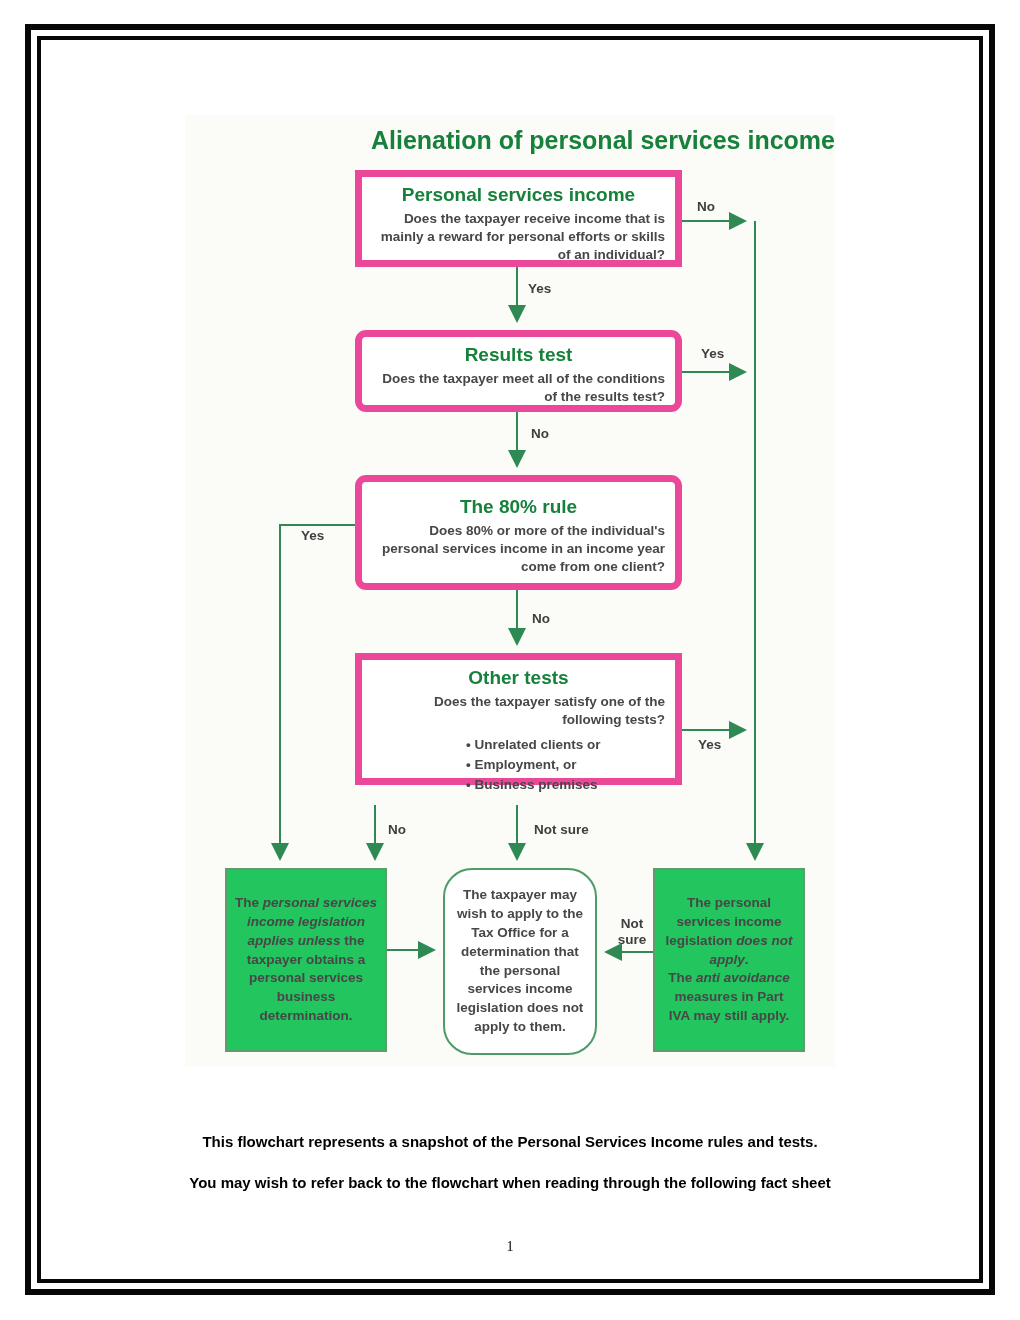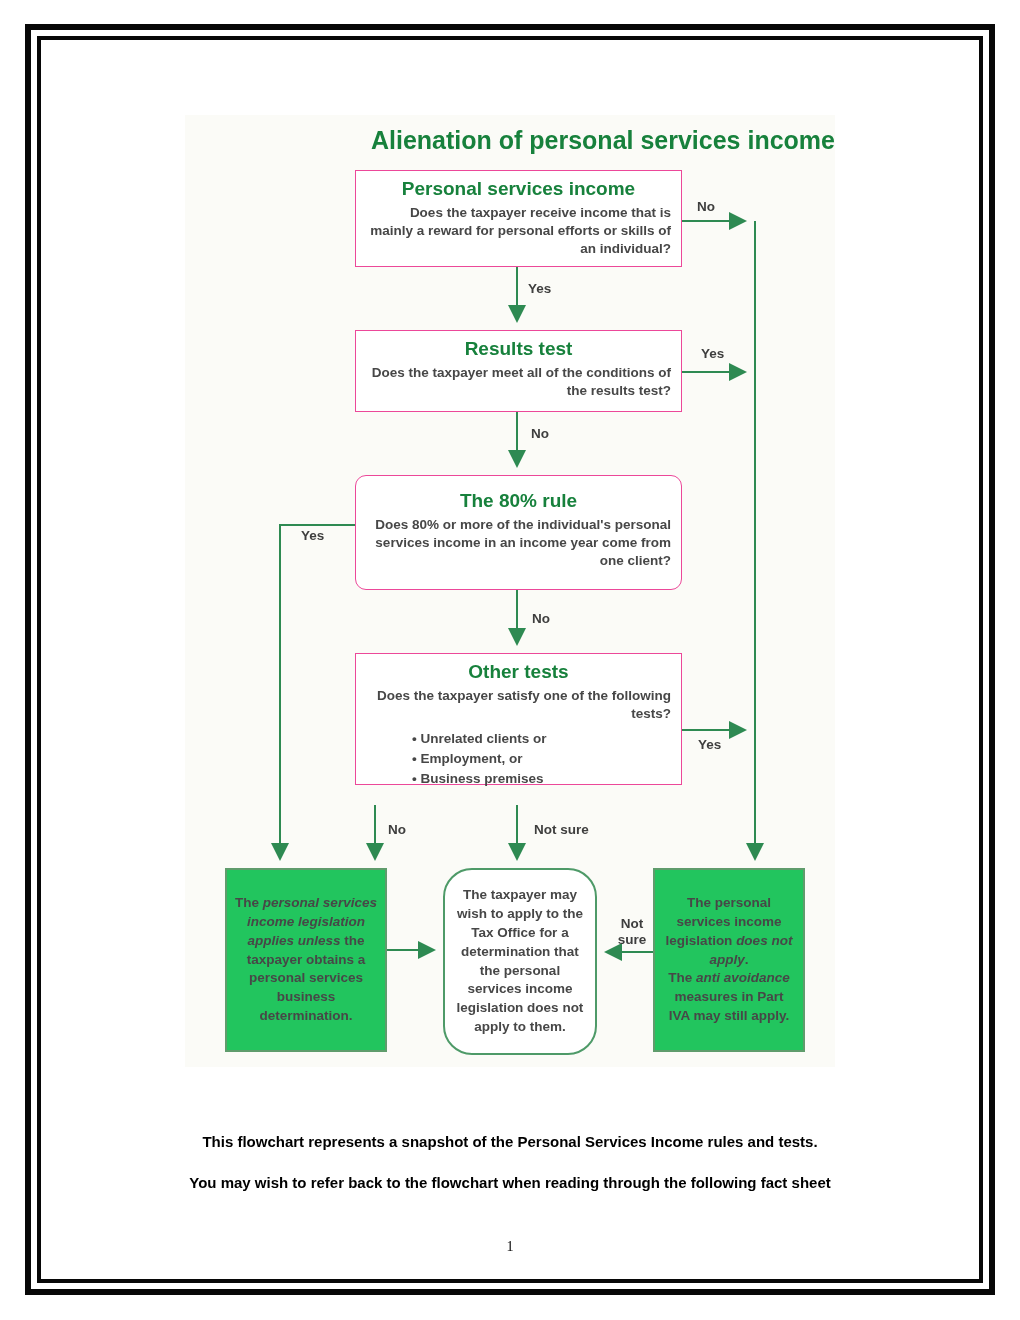--- a/index.html
+++ b/index.html
@@ -27,32 +27,32 @@
   }
   .fc-title {
     position:absolute; left:0; top:11px; width:100%;
     text-align:right; font-size:25px; font-weight:bold; color:#17813c;
     letter-spacing:0px;
   }
   .fc-lines { position:absolute; left:0; top:0; width:650px; height:952px; }
 
   .node {
     position:absolute; box-sizing:border-box;
-    background:#ffffff; border:1px solid #ec4899;
+    background:#ffffff; border:7px solid #ec4899;
   }
   .node-q { left:170px; width:327px; }
   .node-heading {
     text-align:center; font-size:19px; font-weight:bold; color:#17813c;
     margin-top:7px; margin-bottom:3px;
   }
   .node-body {
     font-size:13.5px; font-weight:bold; color:#474747;
     line-height:1.32; padding:1px 10px 0 12px; text-align:right;
   }
-  .bullets { margin-left:56px; margin-top:6px; }
+  .bullets { margin-left:104px; margin-top:6px; }
   .bullet-line {
     font-size:13.5px; font-weight:bold; color:#474747; line-height:1.5;
   }
 
   .node-end {
     position:absolute; top:753px; box-sizing:border-box;
     border:2px solid #5f9c6c;
     display:flex; align-items:center; justify-content:center;
     text-align:center; font-size:13.5px; font-weight:bold; color:#474747;
     line-height:1.4; padding:6px 7px;
@@ -111,21 +111,21 @@
         <path d="M202 835 L249 835" marker-end="url(#ah)"></path>
         <path d="M468 837 L421 837" marker-end="url(#ah)"></path>
       </g>
     </svg>
 
     <div class="node node-q" style="top:55px; height:97px;">
       <div class="node-heading">Personal services income</div>
       <div class="node-body">Does the taxpayer receive income that is mainly a reward for personal efforts or skills of an individual?</div>
     </div>
 
-    <div class="node node-q" style="top:215px; height:82px;">
+    <div class="node node-q" style="top:215px; height:82px;border-radius:11px;">
       <div class="node-heading">Results test</div>
       <div class="node-body">Does the taxpayer meet all of the conditions of the results test?</div>
     </div>
 
     <div class="node node-q" style="top:360px; height:115px;border-radius:11px;">
       <div class="node-heading" style="margin-top:14px;">The 80% rule</div>
       <div class="node-body">Does 80% or more of the individual's personal services income in an income year come from one client?</div>
     </div>
 
     <div class="node node-q" style="top:538px; height:132px;">

